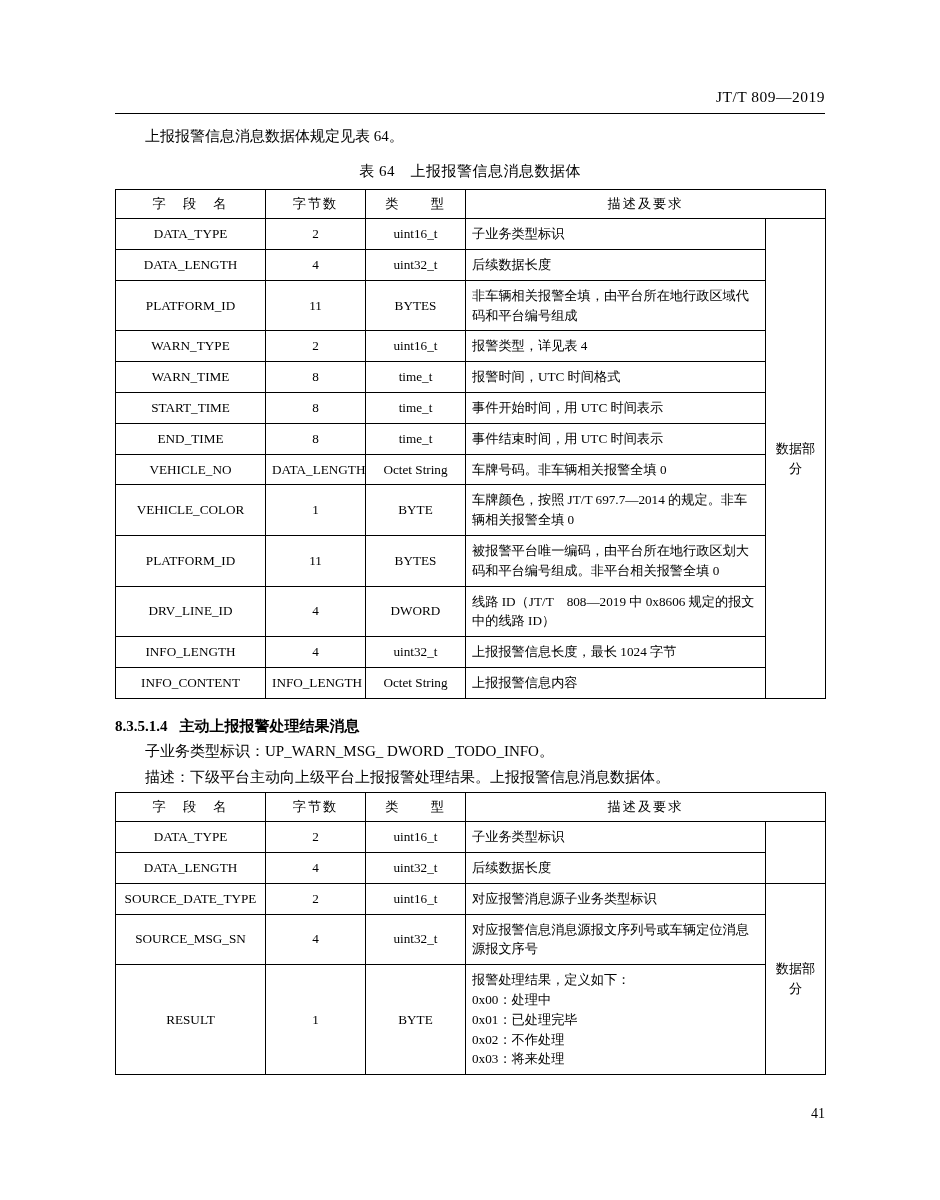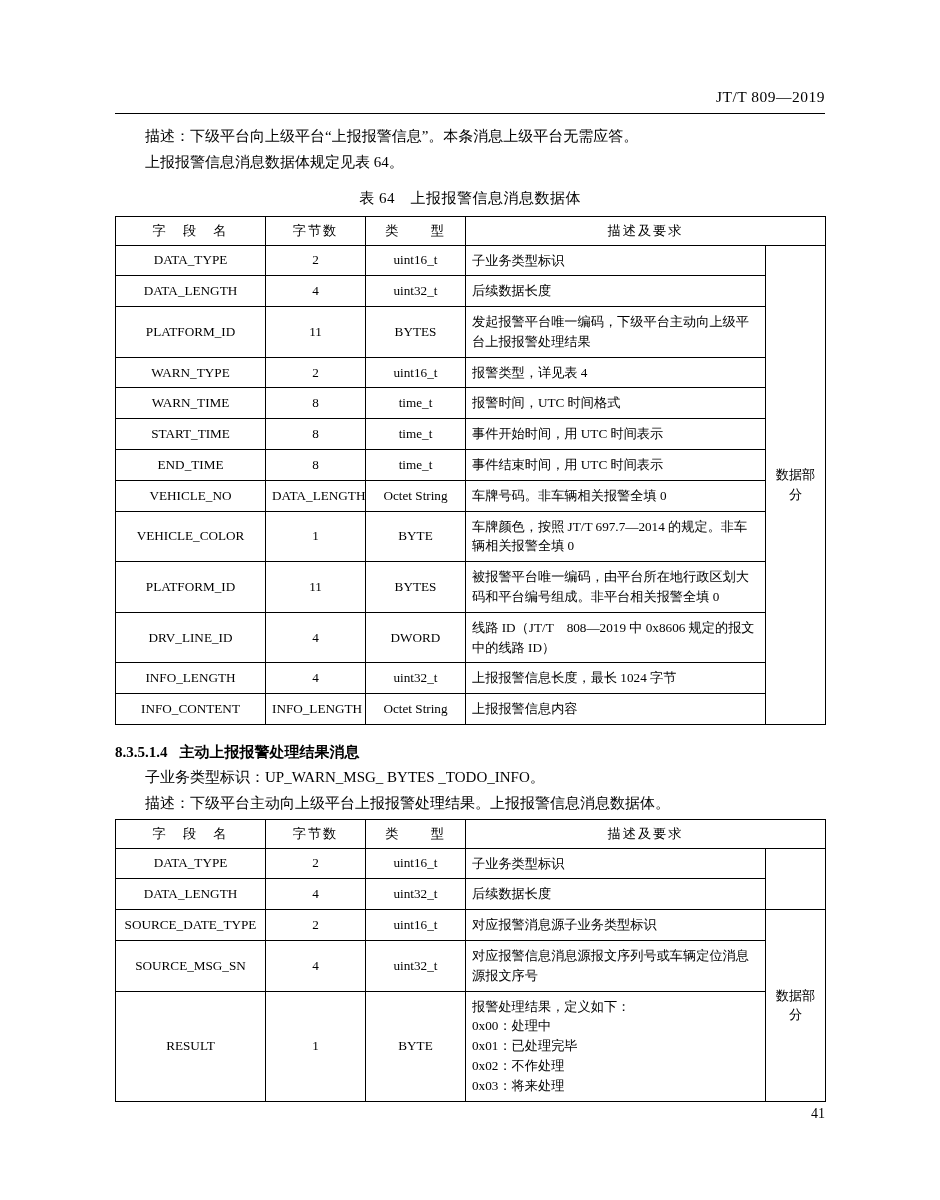--- a/index.html
+++ b/index.html
@@ -105,21 +105,20 @@
 
 <div class="page">
 
   <div class="header">
     <span>JT/T 809—2019</span>
   </div>
   <div class="header-rule"></div>
 
   <div class="content">
 
-    <p class="para">描述：下级平台向上级平台“上报报警信息”。本条消息上级平台无需应答。</p>
     <p class="para">上报报警信息消息数据体规定见表 64。</p>
 
     <div class="tbl-caption">表 64　上报报警信息消息数据体</div>
 
     <table class="dt outer">
       <colgroup>
         <col style="width:150px">
         <col style="width:100px">
         <col style="width:100px">
         <col style="width:300px">
@@ -144,21 +143,21 @@
         <tr>
           <td class="c">DATA_LENGTH</td>
           <td class="c">4</td>
           <td class="c">uint32_t</td>
           <td class="l">后续数据长度</td>
         </tr>
         <tr class="rowtall">
           <td class="c">PLATFORM_ID</td>
           <td class="c">11</td>
           <td class="c">BYTES</td>
-          <td class="l">发起报警平台唯一编码，下级平台主动向上级平台上报报警处理结果</td>
+          <td class="l">非车辆相关报警全填，由平台所在地行政区域代码和平台编号组成</td>
         </tr>
         <tr>
           <td class="c">WARN_TYPE</td>
           <td class="c">2</td>
           <td class="c">uint16_t</td>
           <td class="l">报警类型，详见表 4</td>
         </tr>
         <tr>
           <td class="c">WARN_TIME</td>
           <td class="c">8</td>
@@ -213,21 +212,21 @@
           <td class="c">Octet String</td>
           <td class="l">上报报警信息内容</td>
         </tr>
       </tbody>
     </table>
 
     <div class="sec-head">
       <span class="num">8.3.5.1.4</span><span>主动上报报警处理结果消息</span>
     </div>
 
-    <p class="para">子业务类型标识：UP_WARN_MSG_ BYTES _TODO_INFO。</p>
+    <p class="para">子业务类型标识：UP_WARN_MSG_ DWORD _TODO_INFO。</p>
     <p class="para">描述：下级平台主动向上级平台上报报警处理结果。上报报警信息消息数据体。</p>
 
 
     <table class="dt outer">
       <colgroup>
         <col style="width:150px">
         <col style="width:100px">
         <col style="width:100px">
         <col style="width:300px">
         <col style="width:60px">

